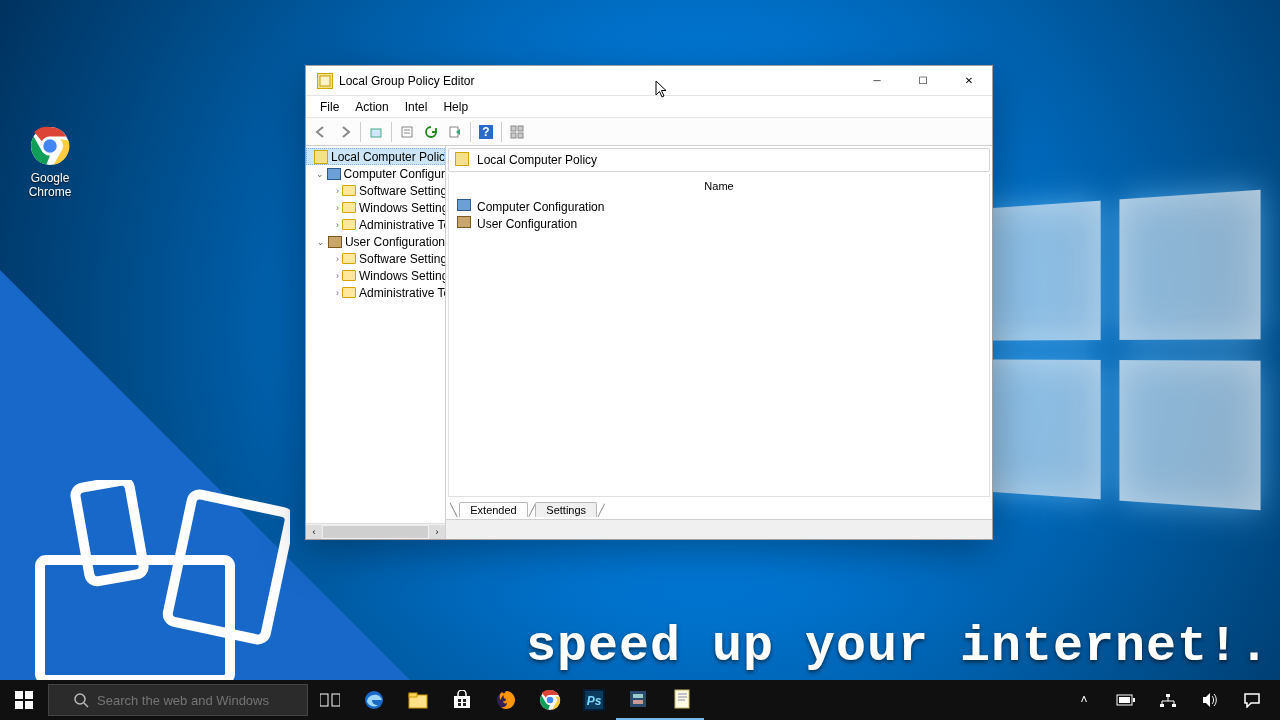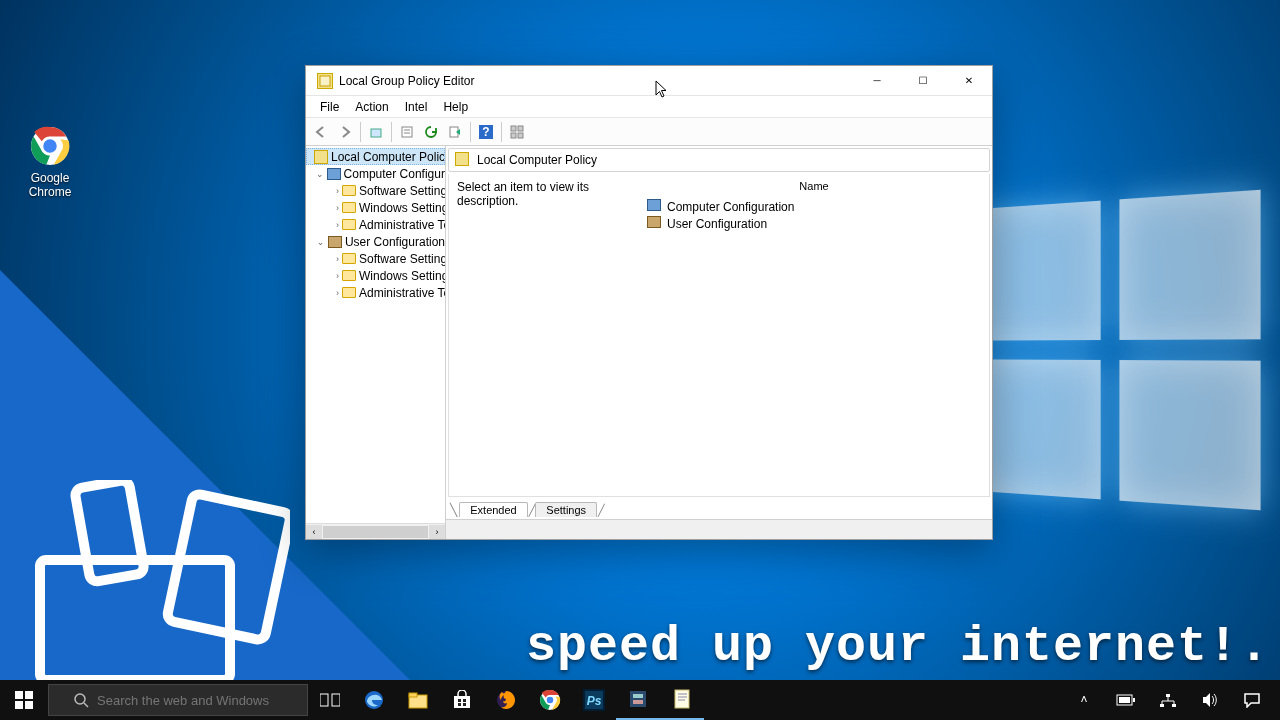--- a/index.html
+++ b/index.html
@@ -257,23 +257,20 @@
           <div class="sbtn">›</div>
         </div>
       </div>
 
       <div class="pane">
         <div class="pane-title">
           <span class="pico"><span class="scroll-ico" style="width:14px;height:14px;display:inline-block"></span></span>
           <span>Local Computer Policy</span>
         </div>
         <div class="pane-body">
-          <div class="desc-col">
-            <span>Select an item to view its description.</span>
-          </div>
           <div class="list-col">
             <div class="col-header">Name</div>
             <div class="list-row">
               <span class="lico"><span class="comp-ico"></span></span>
               <span>Computer Configuration</span>
             </div>
             <div class="list-row">
               <span class="lico"><span class="comp-ico" style="background:#c9a66b;border-color:#7a5a20"></span></span>
               <span>User Configuration</span>
             </div>

